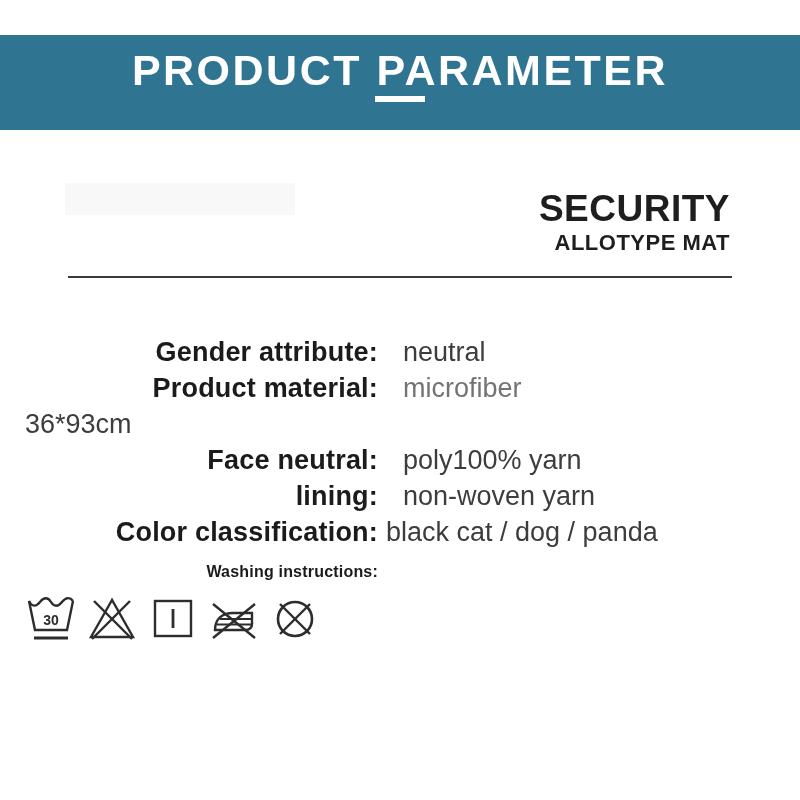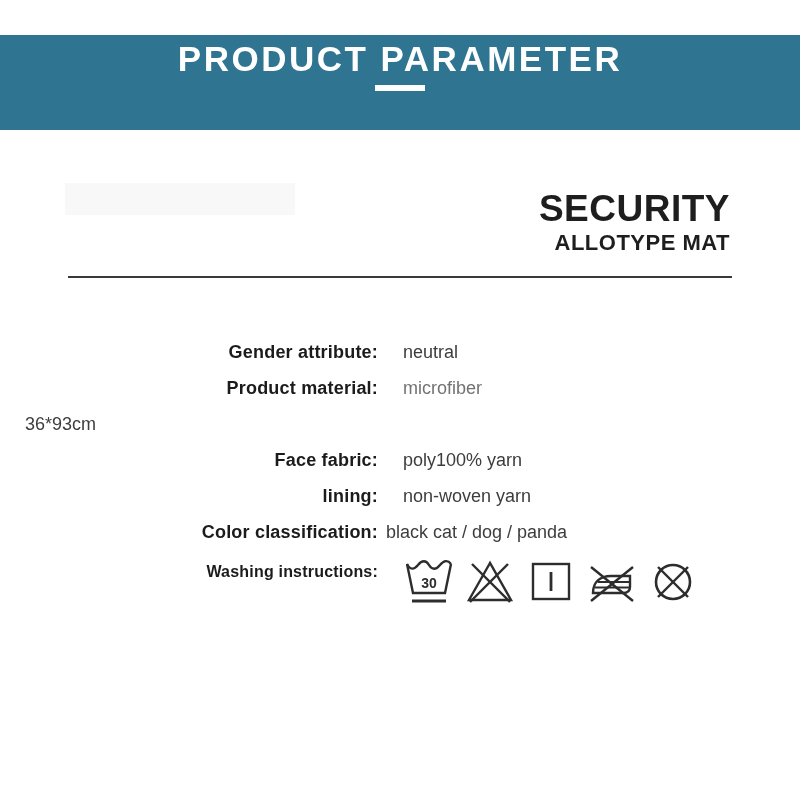--- a/index.html
+++ b/index.html
@@ -4,34 +4,34 @@
 <style>
   html,body{margin:0;padding:0;background:#fff;}
   .page{
     position:relative;width:800px;height:800px;background:#ffffff;overflow:hidden;
     font-family:"Liberation Sans", sans-serif;
   }
   .banner{
     position:absolute;top:35px;left:0;width:800px;height:95px;text-align:center;
   }
   .banner h1{
-    margin:0;padding-top:5px;font-size:35px;line-height:38px;font-weight:800;
+    margin:0;padding-top:16px;font-size:43px;line-height:38px;font-weight:800;
     letter-spacing:2.5px;
   }
   .title-underline{width:50px;height:6px;margin:7px auto 0;}
   .gray-box{position:absolute;left:65px;top:183px;width:230px;height:32px;background:#f8f8f8;}
   .product-name{position:absolute;top:189px;right:70px;text-align:right;}
   .product-name .name{font-size:37px;font-weight:800;line-height:40px;letter-spacing:.5px;}
   .product-name .subtitle{font-size:22px;font-weight:700;line-height:24px;letter-spacing:.5px;margin-top:2px;}
   .divider{position:absolute;left:68px;top:276px;width:664px;height:2px;}
   .spec-table{position:absolute;left:0;top:334px;width:800px;}
-  .spec-row{display:flex;line-height:36px;font-size:18px;}
+  .spec-row{display:flex;line-height:36px;font-size:27px;}
   .spec-label{width:378px;text-align:right;font-weight:700;letter-spacing:.2px;}
   .spec-value{margin-left:25px;font-weight:400;}
-  .washing-row{position:absolute;left:0;top:553px;width:800px;display:flex;}
+  .washing-row{position:absolute;left:0;top:553px;width:800px;display:flex;flex-direction:column;}
   .washing-row .spec-label{line-height:36px;margin-top:1px;}
   .washing-icons{margin-left:25px;display:flex;gap:9px;align-items:center;margin-top:2px;}
   .washing-icons .care-icon{display:block;}
 </style>
 </head>
 <body>
 
 <div class="page">
 
   <header class="banner" style="background: rgb(47, 117, 145);">
@@ -54,21 +54,21 @@
         <div class="spec-value" style="color: rgb(61, 61, 61);">neutral</div>
       </div>
       <div class="spec-row">
         <div class="spec-label" style="color: rgb(27, 27, 27);">Product material:</div>
         <div class="spec-value" style="color: #737373;">microfiber</div>
       </div>
       <div class="spec-row">
         <div class="spec-value" style="color: rgb(61, 61, 61);">36*93cm</div>
       </div>
       <div class="spec-row">
-        <div class="spec-label" style="color: rgb(27, 27, 27);">Face fabric:</div>
+        <div class="spec-label" style="color: rgb(27, 27, 27);">Face neutral:</div>
         <div class="spec-value" style="color: rgb(61, 61, 61);">poly100% yarn</div>
       </div>
       <div class="spec-row">
         <div class="spec-label" style="color: rgb(27, 27, 27);">lining:</div>
         <div class="spec-value" style="color: rgb(61, 61, 61);">non-woven yarn</div>
       </div>
       <div class="spec-row">
         <div class="spec-label" style="color: rgb(27, 27, 27);">Color classification:</div>
         <div class="spec-value" style="color: rgb(61, 61, 61); margin-left: 8px;">black cat / dog / panda</div>
       </div>

